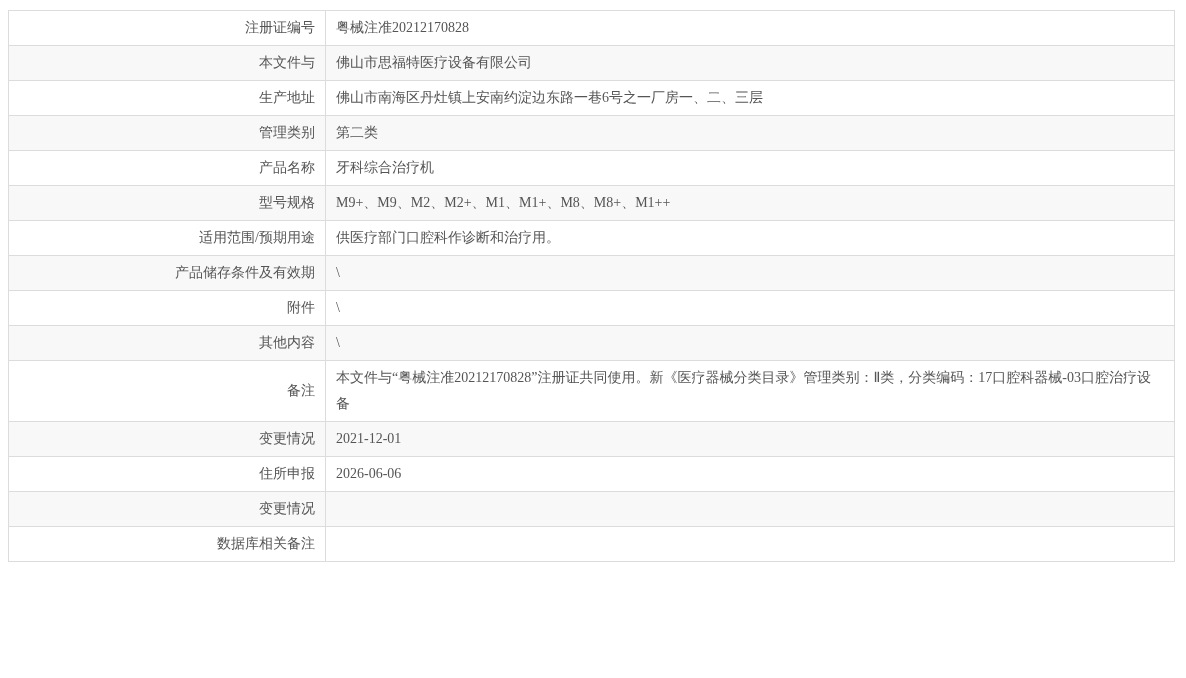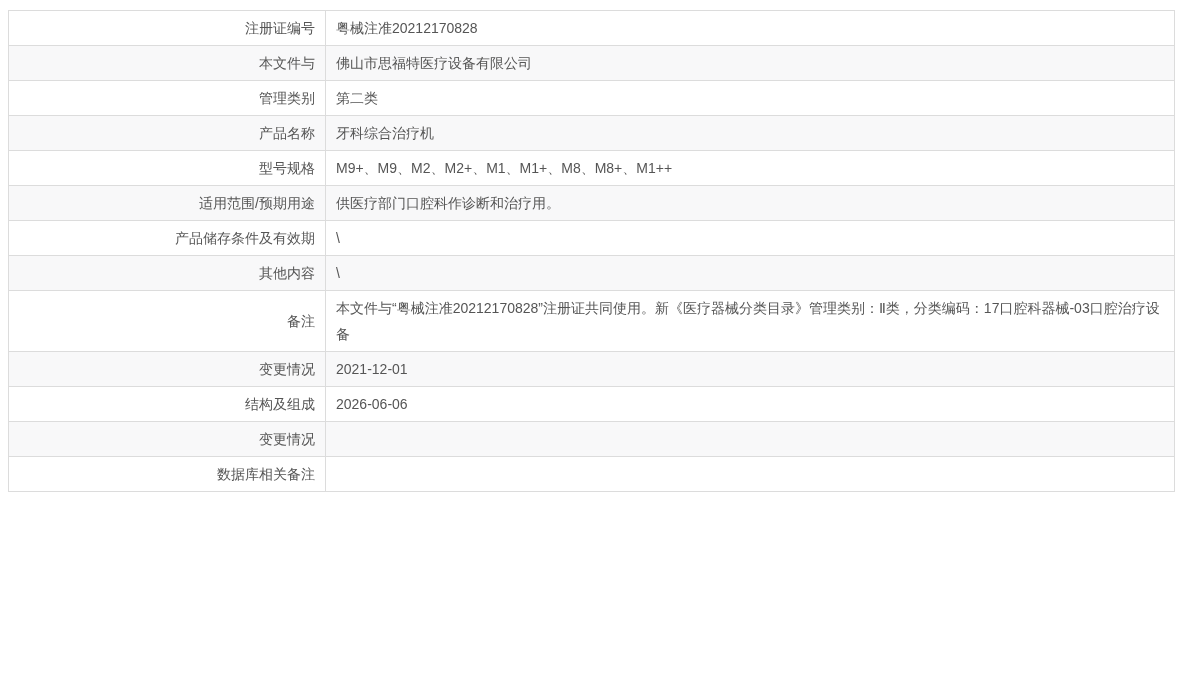--- a/index.html
+++ b/index.html
@@ -8,20 +8,21 @@
     padding: 0;
     background: #ffffff;
     width: 1186px;
     height: 678px;
     font-family: "Liberation Sans", "DejaVu Sans", sans-serif;
   }
   .page {
     width: 1186px;
     height: 678px;
     overflow: hidden;
+    font-family: Liberation Serif, serif;
   }
   table.record-table {
     border-collapse: collapse;
     table-layout: fixed;
     width: 1167px;
     margin: 10px 8px 0 8px;
     border: 1px solid #d4d4d4;
   }
   table.record-table td {
     border: 1px solid #dcdcdc;
@@ -51,53 +52,61 @@
     <tbody>
       <tr class="row">
         <td class="label-cell">注册证编号</td>
         <td class="value-cell">粤械注准20212170828</td>
       </tr>
       <tr class="row">
         <td class="label-cell">本文件与</td>
         <td class="value-cell">佛山市思福特医疗设备有限公司</td>
       </tr>
       <tr class="row">
+        <td class="label-cell">生产地址</td>
+        <td class="value-cell">佛山市南海区丹灶镇上安南约淀边东路一巷6号之一厂房一、二、三层</td>
+      </tr>
+      <tr class="row">
         <td class="label-cell">管理类别</td>
         <td class="value-cell">第二类</td>
       </tr>
       <tr class="row">
         <td class="label-cell">产品名称</td>
         <td class="value-cell">牙科综合治疗机</td>
       </tr>
       <tr class="row">
         <td class="label-cell">型号规格</td>
         <td class="value-cell">M9+、M9、M2、M2+、M1、M1+、M8、M8+、M1++</td>
       </tr>
       <tr class="row">
         <td class="label-cell">适用范围/预期用途</td>
         <td class="value-cell">供医疗部门口腔科作诊断和治疗用。</td>
       </tr>
       <tr class="row">
         <td class="label-cell">产品储存条件及有效期</td>
         <td class="value-cell">\</td>
       </tr>
       <tr class="row">
+        <td class="label-cell">附件</td>
+        <td class="value-cell">\</td>
+      </tr>
+      <tr class="row">
         <td class="label-cell">其他内容</td>
         <td class="value-cell">\</td>
       </tr>
       <tr class="row">
         <td class="label-cell">备注</td>
         <td class="value-cell">本文件与“粤械注准20212170828”注册证共同使用。新《医疗器械分类目录》管理类别：Ⅱ类，分类编码：17口腔科器械-03口腔治疗设备</td>
       </tr>
       <tr class="row">
         <td class="label-cell">变更情况</td>
         <td class="value-cell">2021-12-01</td>
       </tr>
       <tr class="row">
-        <td class="label-cell">结构及组成</td>
+        <td class="label-cell">住所申报</td>
         <td class="value-cell">2026-06-06</td>
       </tr>
       <tr class="row">
         <td class="label-cell">变更情况</td>
         <td class="value-cell"></td>
       </tr>
       <tr class="row">
         <td class="label-cell">数据库相关备注</td>
         <td class="value-cell"></td>
       </tr>

